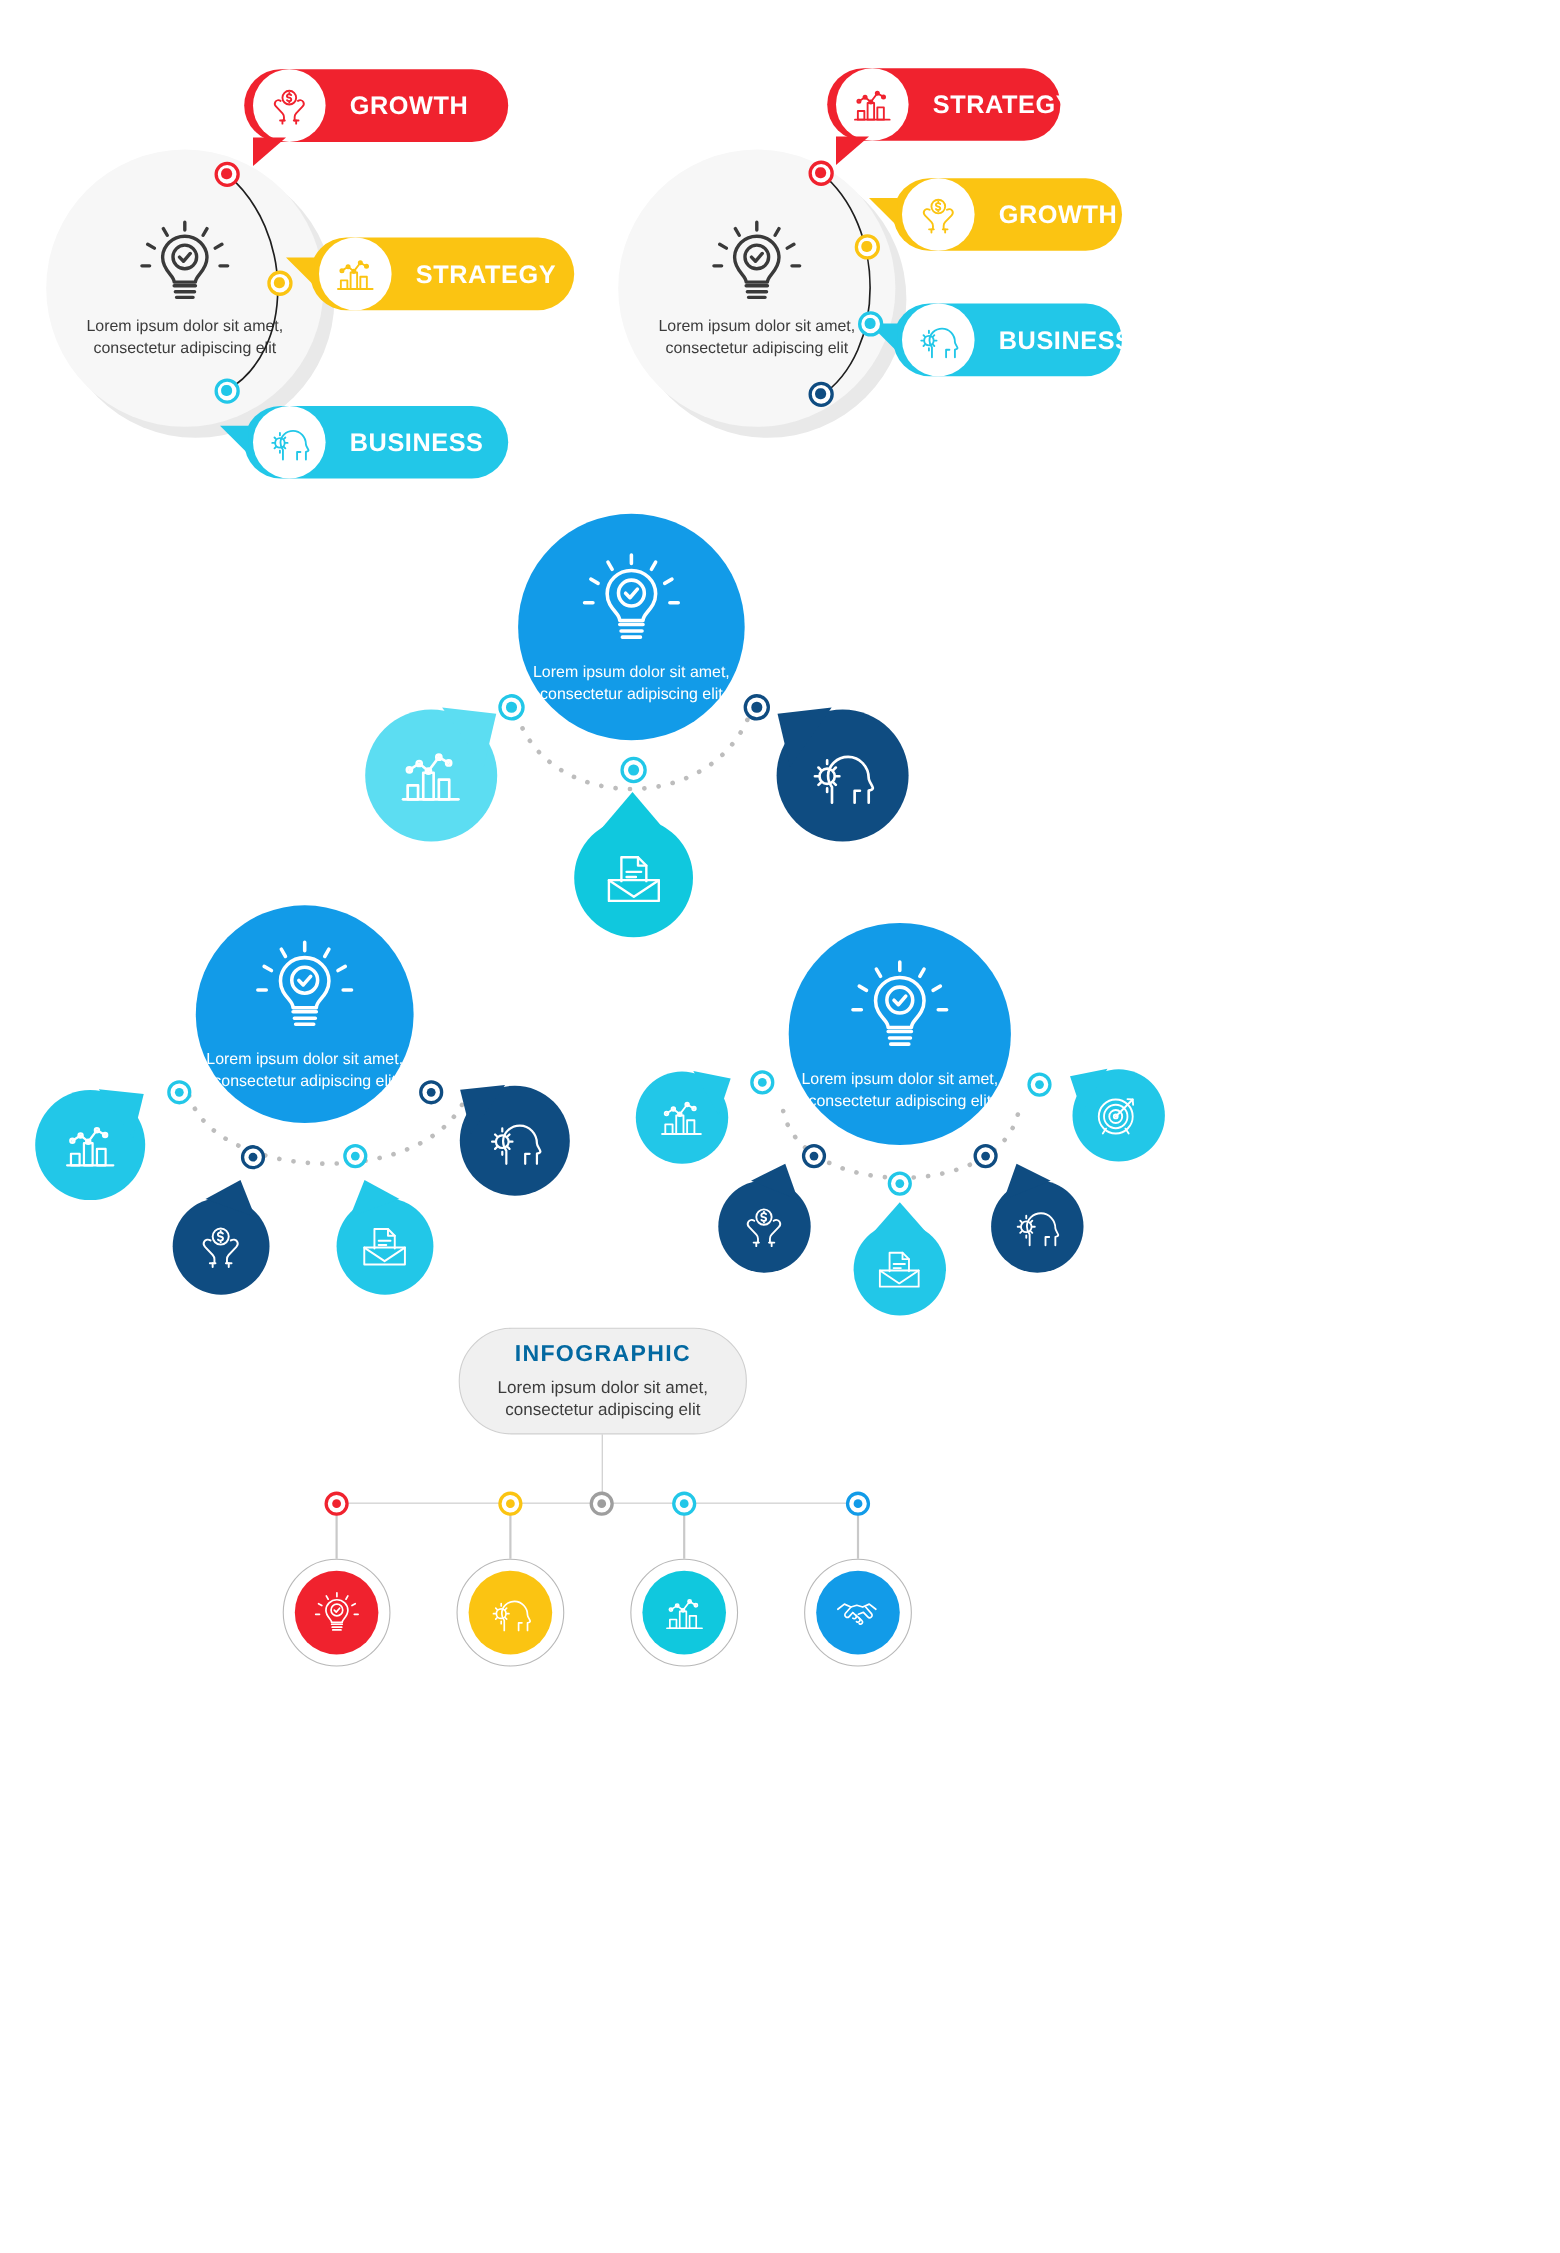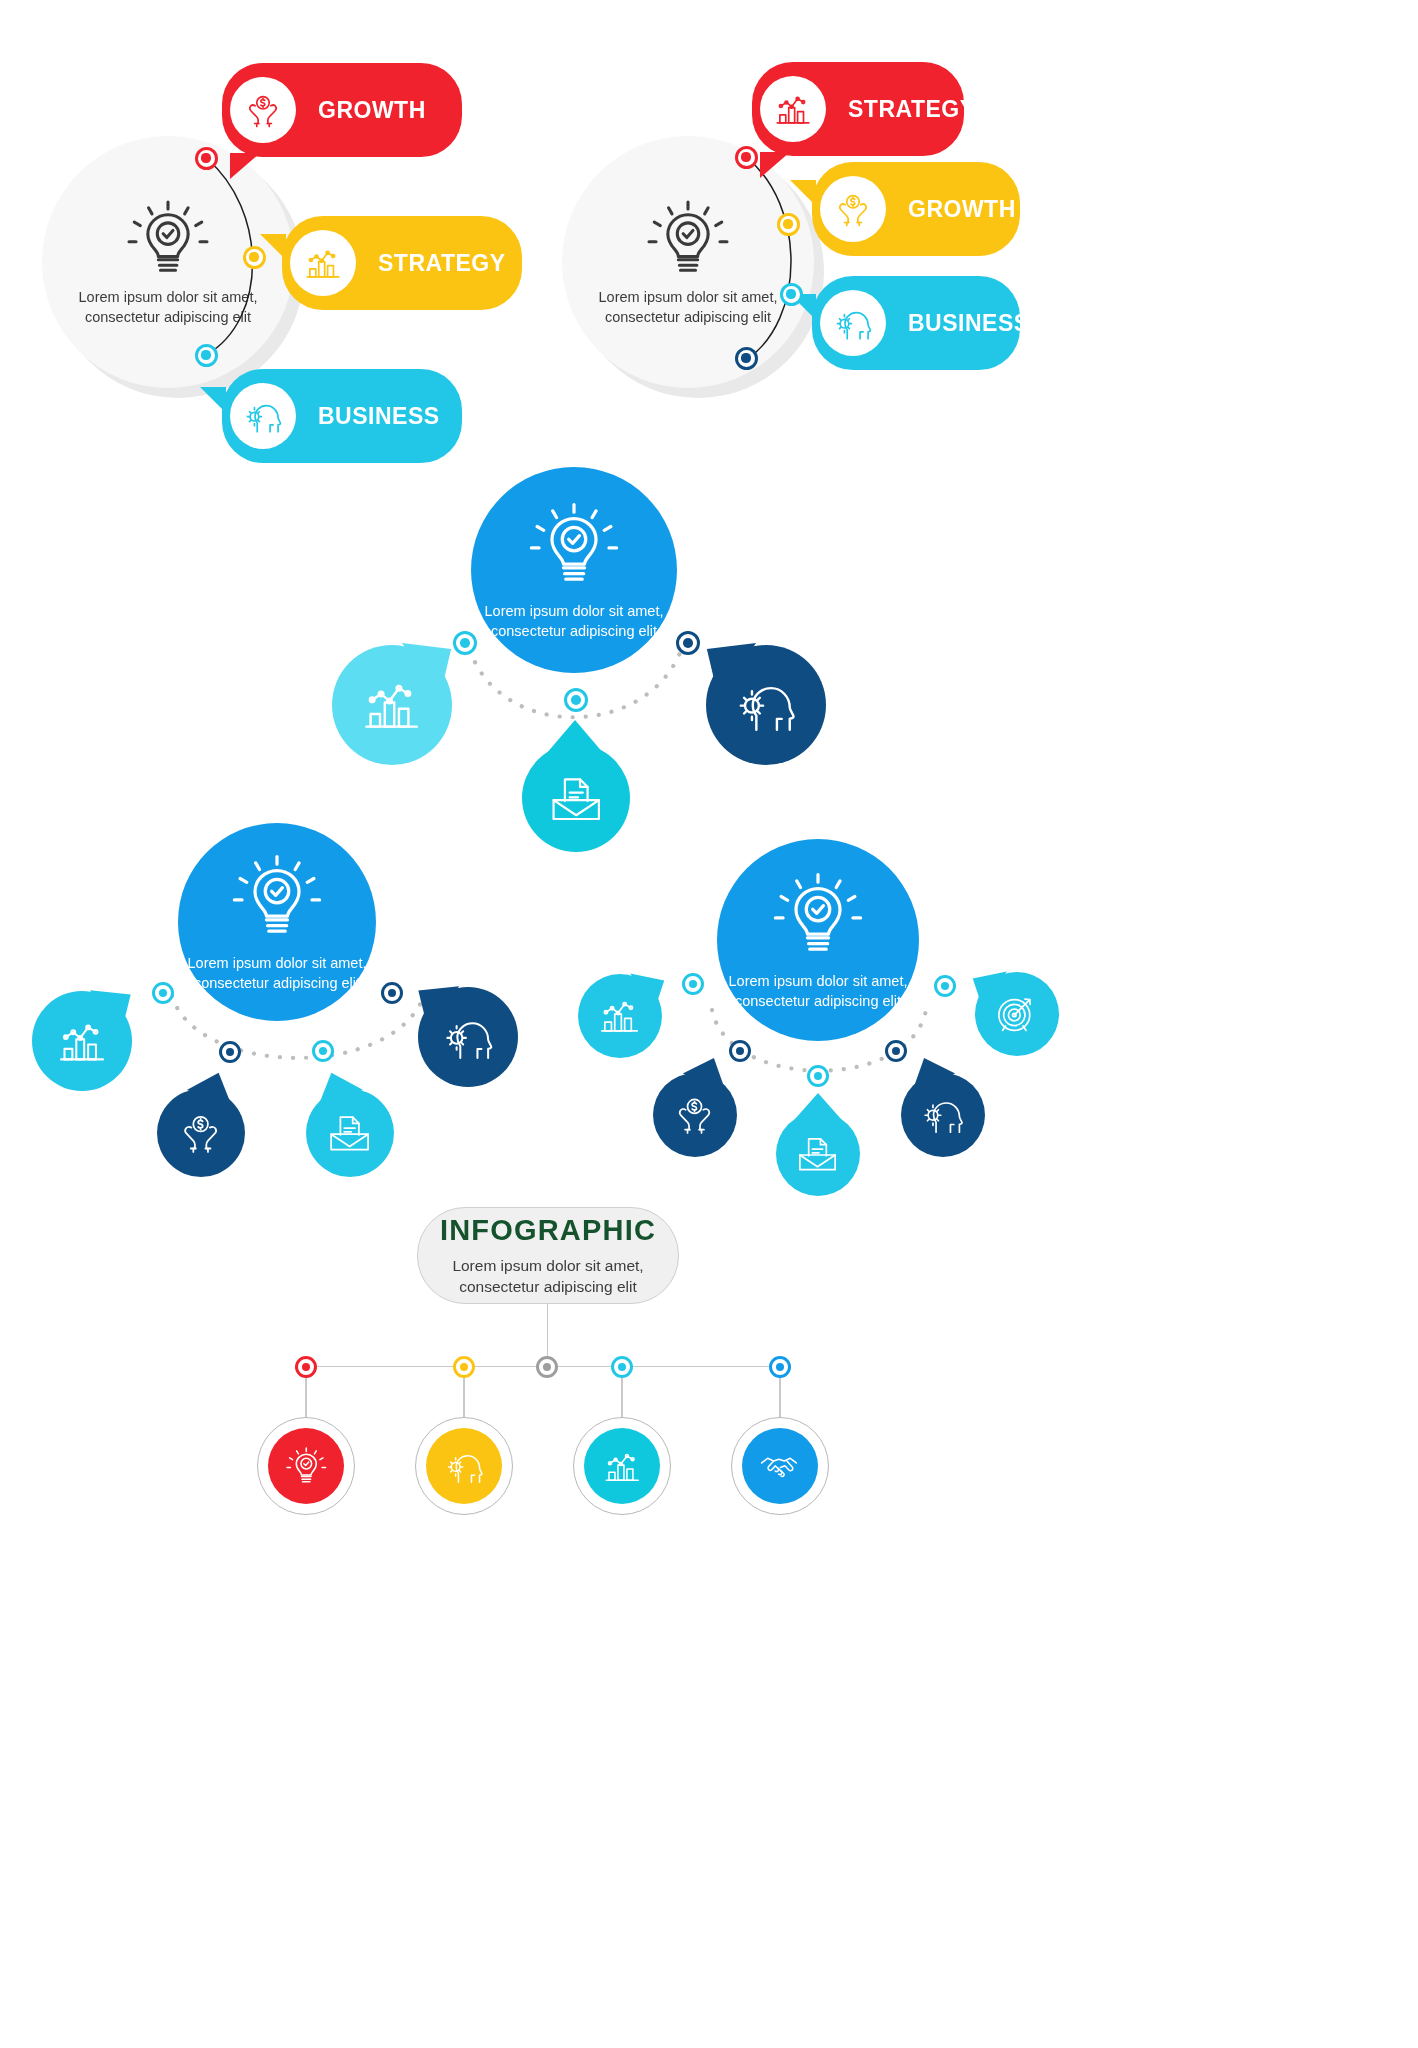--- a/index.html
+++ b/index.html
@@ -34,21 +34,21 @@
     font-size: 14.5px;
     line-height: 1.35;
     color: #3c3c3c;
     text-align: center;
     width: 190px;
   }
 
   
   .pill {
     position: absolute;
-    height: 94px;
+    height: 66px;
     border-radius: 41px;
     display: flex;
     align-items: center;
   }
   .pill .pill-badge {
     width: 66px; height: 66px;
     border-radius: 50%;
     background: #ffffff;
     margin-left: 8px;
     flex: 0 0 auto;
@@ -127,23 +127,23 @@
   
   .info-pill {
     position: absolute;
     border: 1.6px solid #cfcfcf;
     background: #f0f0f0;
     border-radius: 48px;
     display: flex; flex-direction: column;
     align-items: center; justify-content: center;
   }
   .info-pill .ip-title {
-    font-size: 29px;
+    font-size: 21px;
     font-weight: bold;
-    color: #14532d;
+    color: #0369a1;
     letter-spacing: 1.2px;
     margin-bottom: 9px;
   }
   .info-pill .ip-sub {
     font-size: 15.5px;
     line-height: 1.32;
     color: #3c3c3c;
     text-align: center;
     width: 215px;
   }

